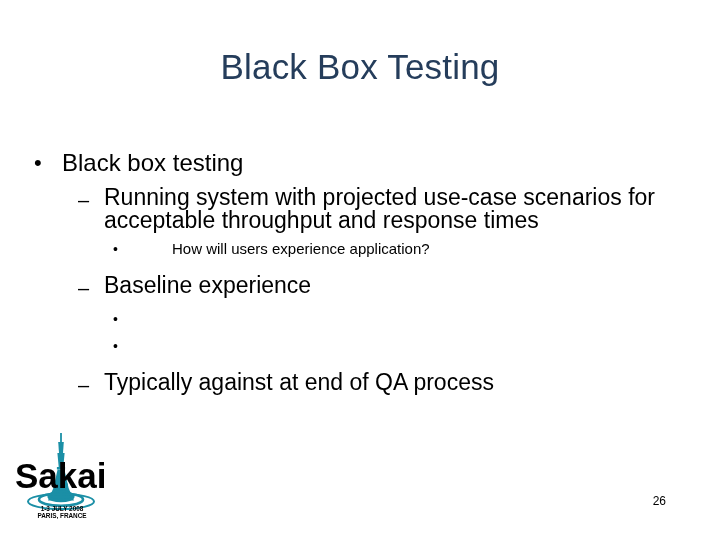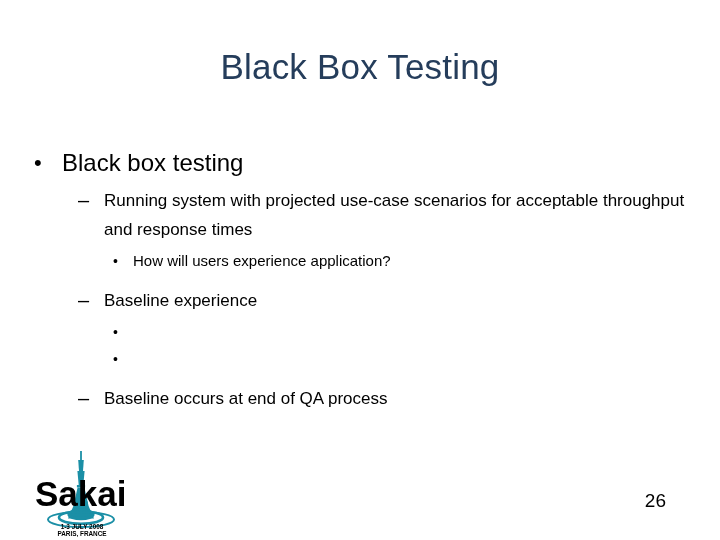--- a/index.html
+++ b/index.html
@@ -75,60 +75,60 @@
   .lvl2 {
     margin-left: 78px;
     margin-bottom: 6px;
   }
   .lvl2 .marker {
     width: 26px;
     font-size: 20px;
     line-height: 28px;
   }
   .lvl2 .btext {
-    font-size: 17px;
-    line-height: 29px;
+    font-size: 23px;
+    line-height: 23px;
     max-width: 604px;
   }
 
   
   .lvl3 {
     margin-left: 113px;
     margin-bottom: 5px;
   }
   .lvl3 .marker {
     width: 20px;
     font-size: 14px;
     line-height: 22px;
   }
   .lvl3 .btext {
     font-size: 15px;
     line-height: 21px;
     max-width: 560px;
+    margin-left: 39px;
   }
 
   .gap-after { margin-bottom: 14px; }
 
   
   .logo {
     position: absolute;
     left: 8px;
-    top: 449px;
+    top: 431px;
     width: 108px;
     height: 88px;
-    margin-left: 20px;
   }
   .logo svg { display: block; }
 
   
   .slide-number {
     position: absolute;
     right: 38px;
     top: 492px;
-    font-size: 19px;
+    font-size: 12px;
     line-height: 18px;
     color: #000000;
     text-align: right;
   }
 </style>
 </head>
 <body>
 
 <div class="slide">
 
@@ -159,21 +159,21 @@
     <div class="bullet lvl3">
       <span class="marker">•</span>
     </div>
 
     <div class="bullet lvl3 gap-after">
       <span class="marker">•</span>
     </div>
 
     <div class="bullet lvl2">
       <span class="marker">–</span>
-      <span class="btext">Baseline occurs at end of QA process</span>
+      <span class="btext">Typically against at end of QA process</span>
     </div>
 
   </div>
 
   <div class="logo">
     <svg width="108" height="88" viewBox="0 0 108 88" xmlns="http://www.w3.org/2000/svg">
 
       <g fill="#1B8FA6">
         <rect x="52.1" y="2" width="1.8" height="9"></rect>
         <polygon points="50.2,11 55.8,11 55.0,22 51.0,22"></polygon>

